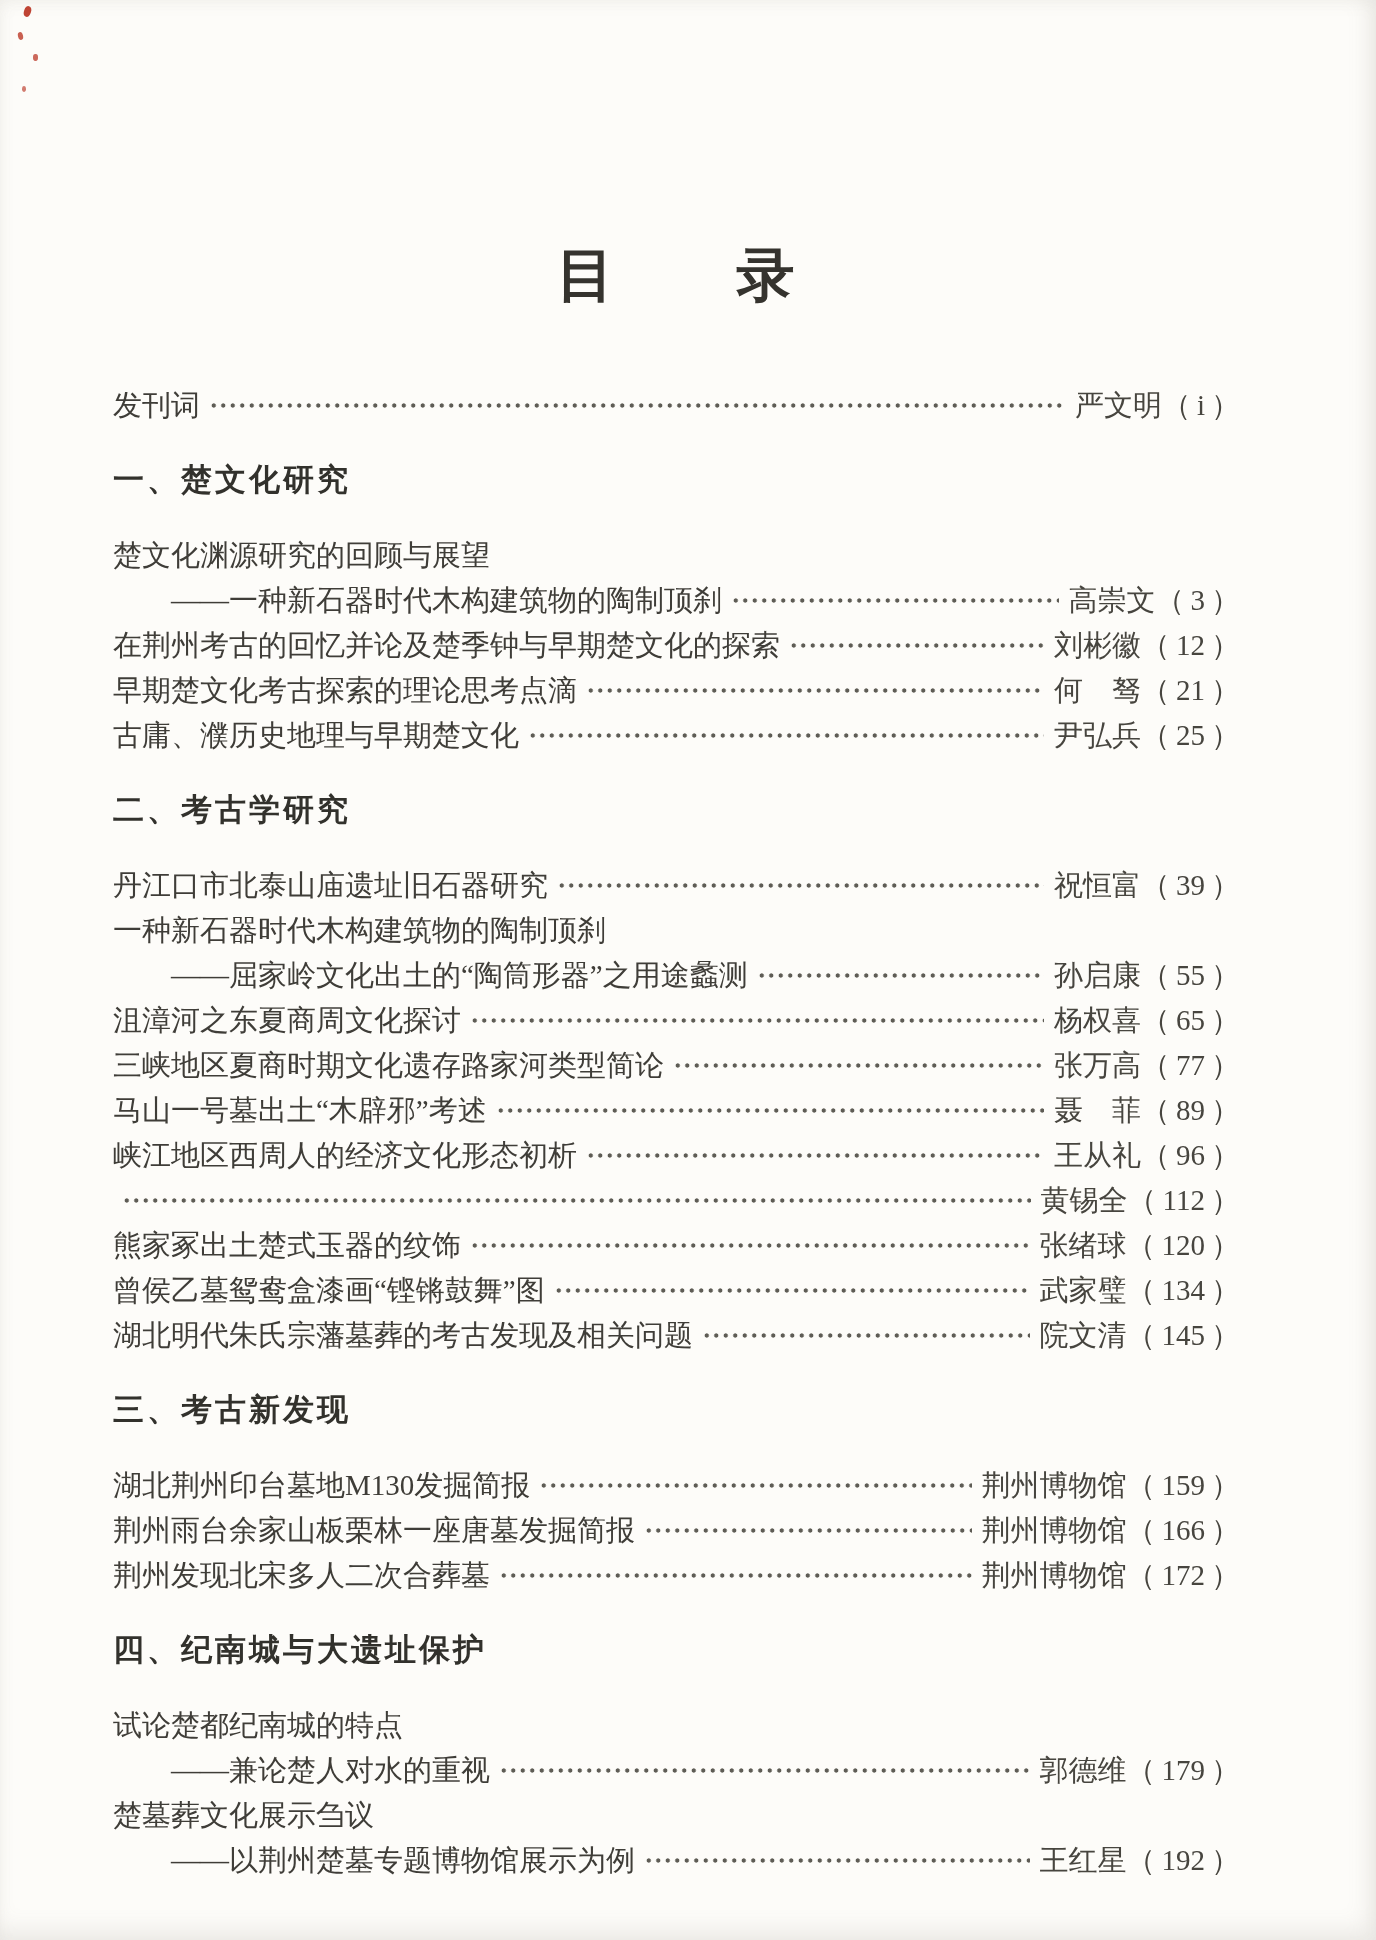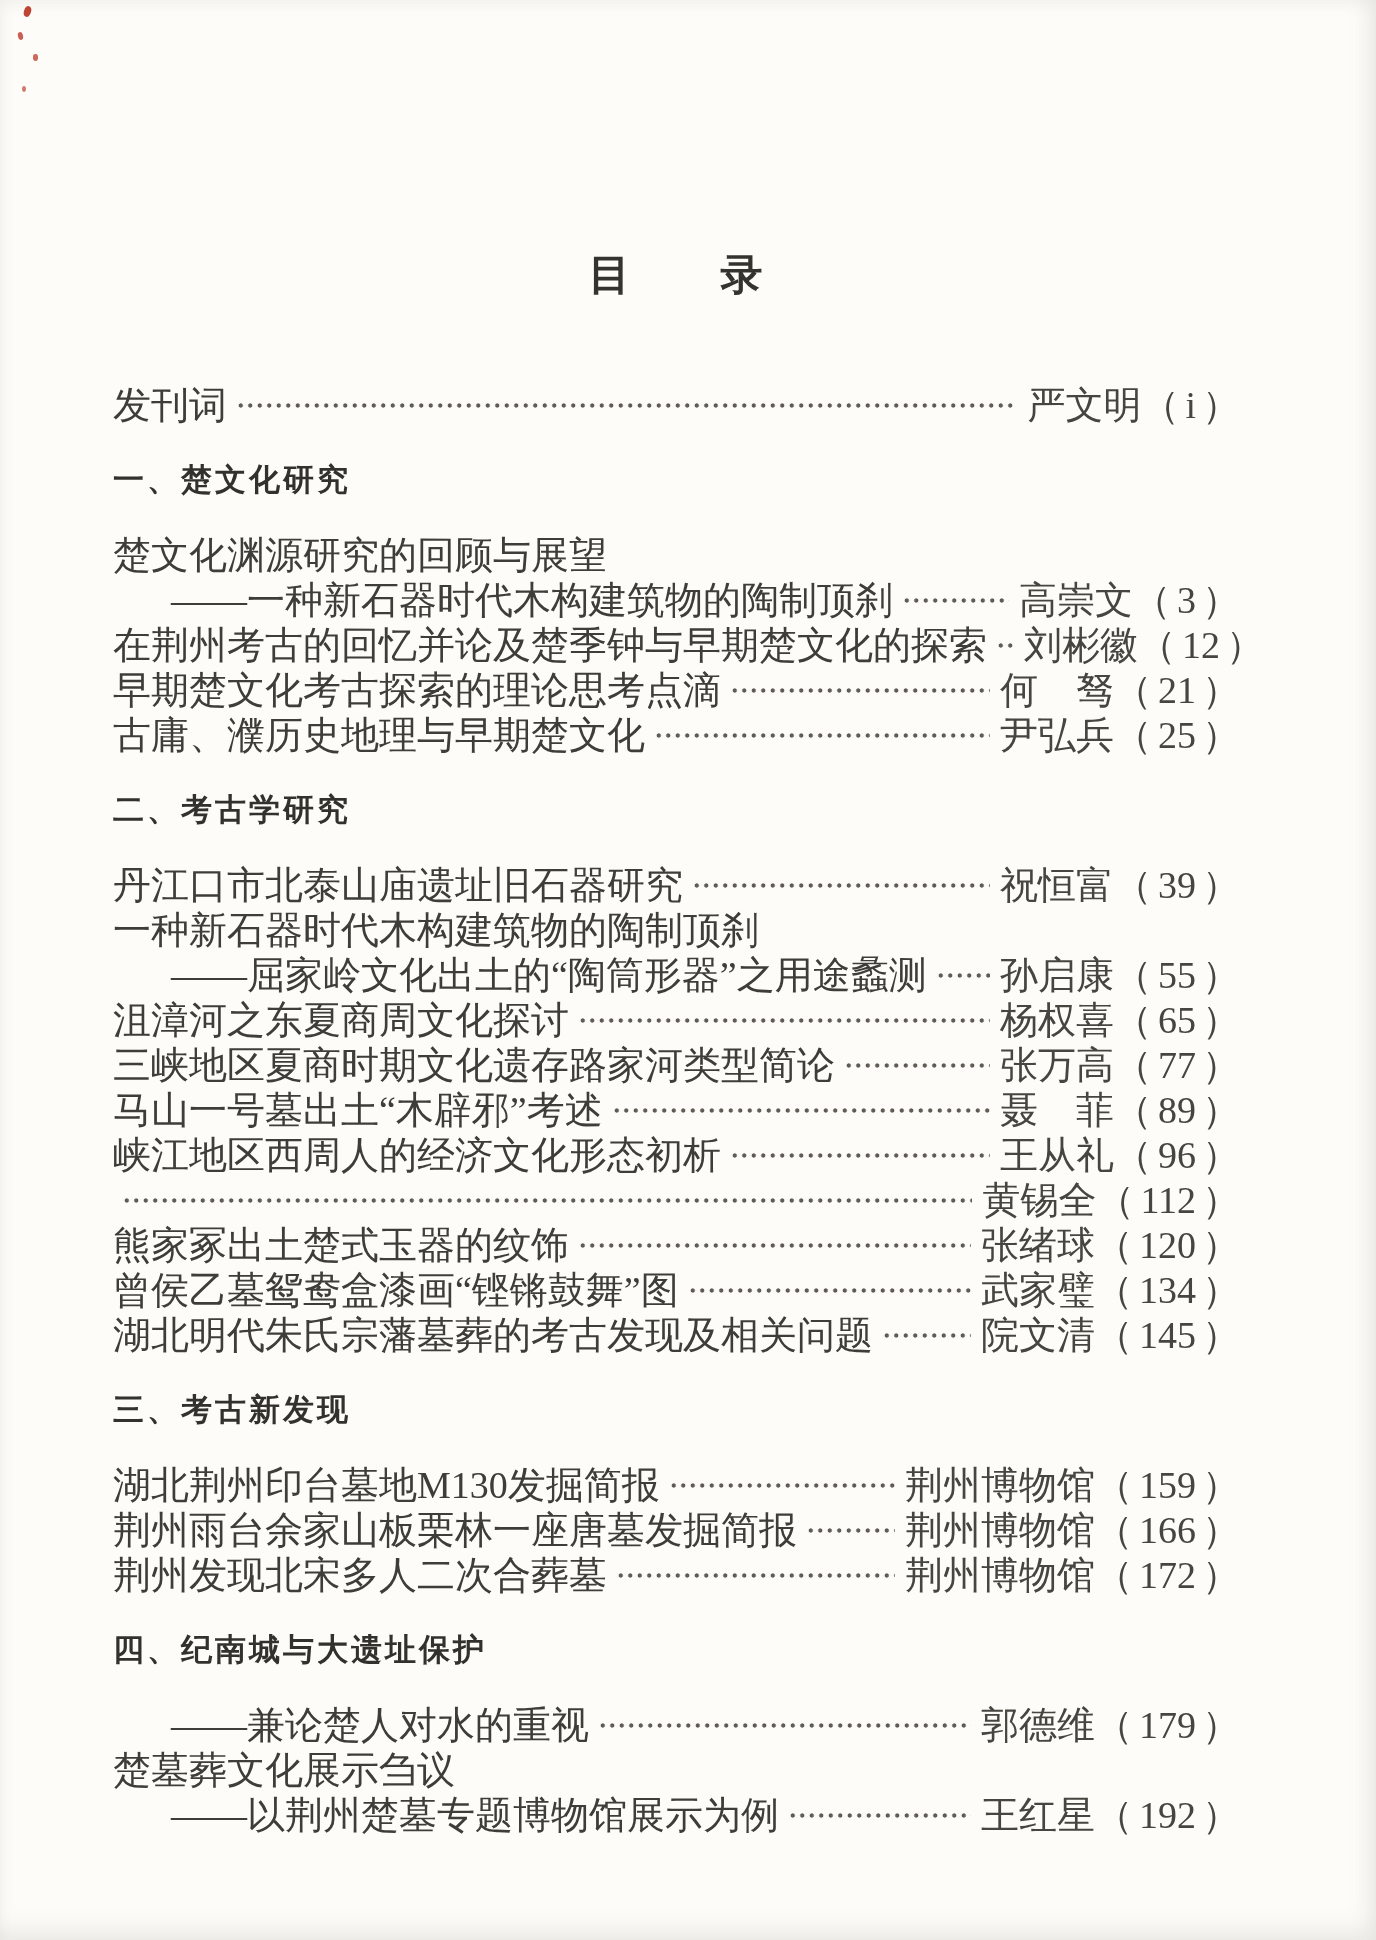--- a/index.html
+++ b/index.html
@@ -10,28 +10,28 @@
     position:relative;
     font-family:"Liberation Serif","DejaVu Serif",serif;
     color:#3f3d38;
     box-shadow: inset -7px -10px 22px rgba(118,112,100,0.13), inset 0 6px 14px rgba(118,112,100,0.05);
   }
   .page{
     position:absolute; left:113px; top:0; width:1127px;
   }
   .title{
     margin:0; padding-top:238px;
-    font-size:42px; line-height:75px; font-weight:bold;
+    font-size:58px; line-height:75px; font-weight:bold;
     text-align:center; color:#35332e; letter-spacing:2px;
   }
   .rows{margin:0;}
   #front{margin-top:70px;}
   .row{
     display:flex; align-items:center;
-    font-size:38px; line-height:45px; height:45px;
+    font-size:29px; line-height:45px; height:45px;
     white-space:nowrap;
   }
   .row.indent{padding-left:58px;}
   .row .t{flex:0 0 auto;}
   .row .dots{
     flex:1 1 auto; height:45px; margin:0 10px 0 9px;
     background-image:radial-gradient(circle, #5e5c55 1.8px, transparent 2.5px);
     background-size:9.5px 45px;
     background-repeat:repeat-x;
     background-position:left center;
@@ -182,20 +182,23 @@
         </div>
         <div class="row">
           <span class="t">荆州发现北宋多人二次合葬墓</span>
           <span class="dots"></span>
           <span class="who">荆州博物馆</span>
           <span class="pg">（<span class="num">172</span>）</span>
         </div>
       </div>
       <h2 class="sec">四、纪南城与大遗址保护</h2>
       <div class="rows">
+        <div class="row">
+          <span class="t">试论楚都纪南城的特点</span>
+        </div>
         <div class="row indent">
           <span class="t">——兼论楚人对水的重视</span>
           <span class="dots"></span>
           <span class="who">郭德维</span>
           <span class="pg">（<span class="num">179</span>）</span>
         </div>
         <div class="row">
           <span class="t">楚墓葬文化展示刍议</span>
         </div>
         <div class="row indent">

